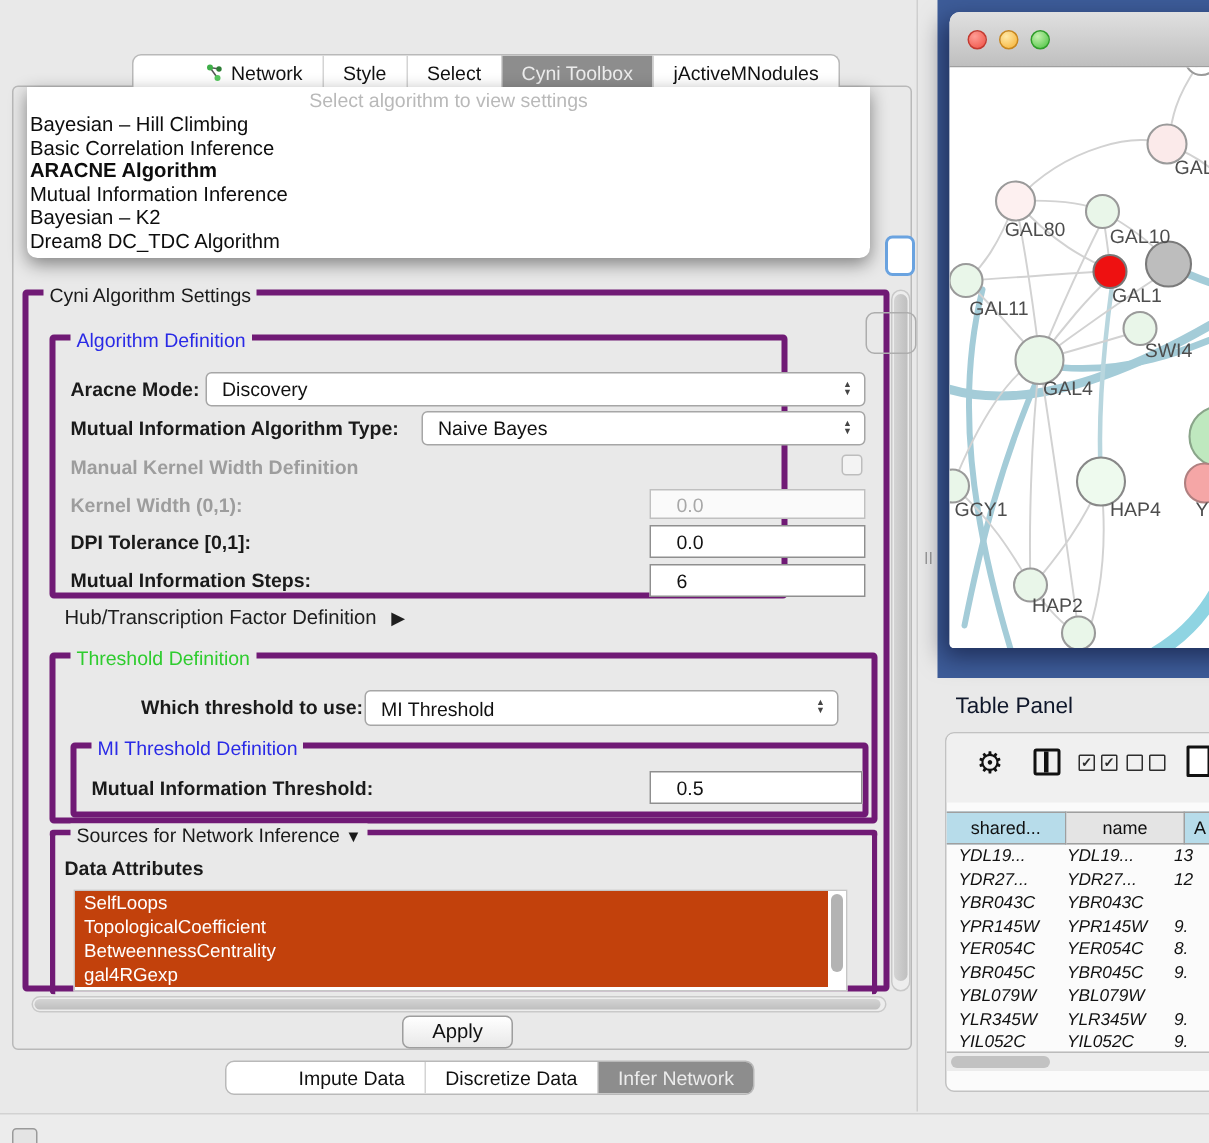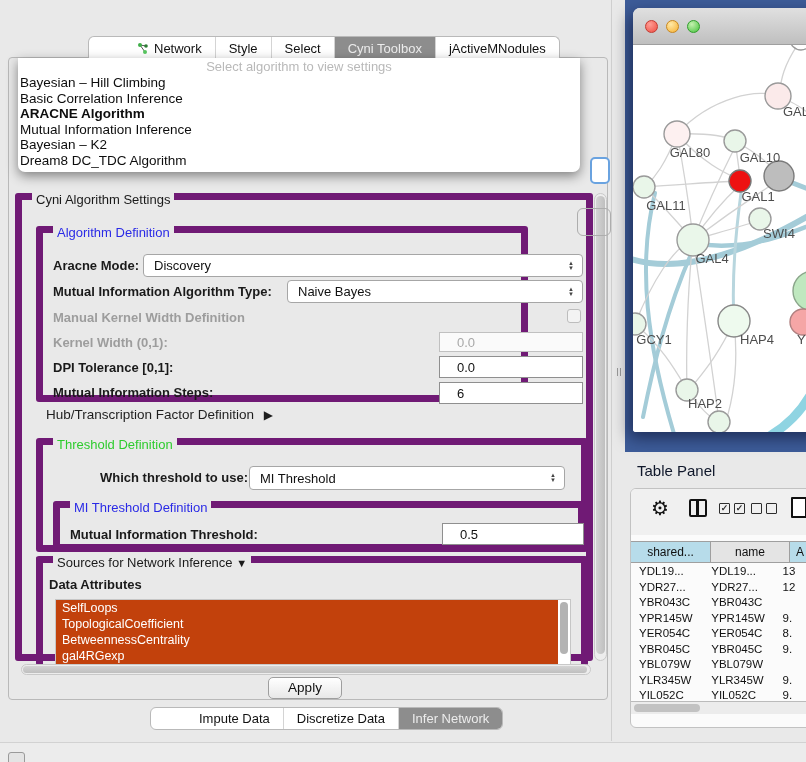--- a/index.html
+++ b/index.html
@@ -20,21 +20,21 @@
     border:1px solid #b9b9b9; border-bottom:none; border-radius:6px 6px 0 0; overflow:hidden; z-index:5; }
   .tab { padding:0 13px; line-height:21px; font-size:13px; color:#111; white-space:nowrap;
     border-left:1px solid #d4d4d4; display:flex; align-items:center; gap:5px; }
   .tab:first-child { border-left:none;padding-left:48px; }
   .tab.selected { background:#8d8d8d; color:#ececec; }
 
   #cp-content { left:8px; top:57px; width:600px; height:643px;
     border:1px solid #b9b9b9; border-radius:4px; background:#e9e9e9; }
 
   
-  .groupbox { position:absolute; border:7px solid #701a75; border-radius:3px; }
+  .groupbox { position:absolute; border:4px solid #701a75; border-radius:3px; }
   .legend { position:absolute; top:-8px; left:10px; background:#e9e9e9; padding:0 4px;
     font-size:13px; white-space:nowrap; }
   .legend.blue { color:#2a2ae6; }
   .legend.green { color:#2ecc2e; }
 
   .flabel { position:absolute; font-size:13px; font-weight:bold; color:#1a1a1a; white-space:nowrap; }
   .flabel.disabled { color:#9d9d9d; }
 
   .combo { position:absolute; background:#fff; border:1px solid #a6a6a6; border-radius:4px;
     font-size:13px; color:#111; padding-left:10px; display:flex; align-items:center; }
@@ -107,21 +107,21 @@
   #cols-icon::after { content:""; position:absolute; left:5px; top:0; bottom:0; width:2.5px; background:#111; }
   .cb-pair { position:absolute; top:14px; display:flex; gap:4px; }
   .cb { width:11px; height:11px; border:1.5px solid #2d2d2d; border-radius:1px; font-size:9px;
     line-height:9px; text-align:center; color:#2d2d2d; font-weight:bold; }
   #page-icon { position:absolute; left:160px; top:8px; width:16px; height:21px; border:2px solid #111; border-radius:1px; background:#fff; }
   #tp-header { position:absolute; left:0; top:52px; height:22px; display:flex; }
   .hcell { border-right:1px solid #9f9f9f; border-top:1px solid #9f9f9f; border-bottom:1px solid #9f9f9f;
     font-size:12px; color:#111; text-align:center; line-height:20px; }
   #tp-body { position:absolute; left:0; top:75px; width:100%; }
   .trow { display:flex; height:15.5px; line-height:15.5px; font-size:11.5px; color:#111; }
-  .tcell { padding-left:8px; white-space:nowrap; overflow:hidden; }
+  .tcell { padding-left:8px; white-space:nowrap; overflow:hidden;font-style:italic; }
   #tp-hscroll { position:absolute; left:0; top:212px; width:100%; height:13px; background:#ececec; border-top:1px solid #bbb; }
   #tp-hscroll .thumb { position:absolute; left:3px; top:2px; width:66px; height:8px; background:#c2c2c2; border-radius:4px; }
 
   #bottom-strip { left:0; top:742px; width:806px; height:20px; background:#ececec; border-top:1px solid #d2d2d2; }
   #mini-button { left:8px; top:752px; width:17px; height:14px; background:#e4e4e4;
     border:1px solid #9a9a9a; border-radius:3px; }
 
   svg text { font-family:"Liberation Sans",sans-serif; font-size:13px; fill:#4d4d4d; }
 </style>
 </head>

